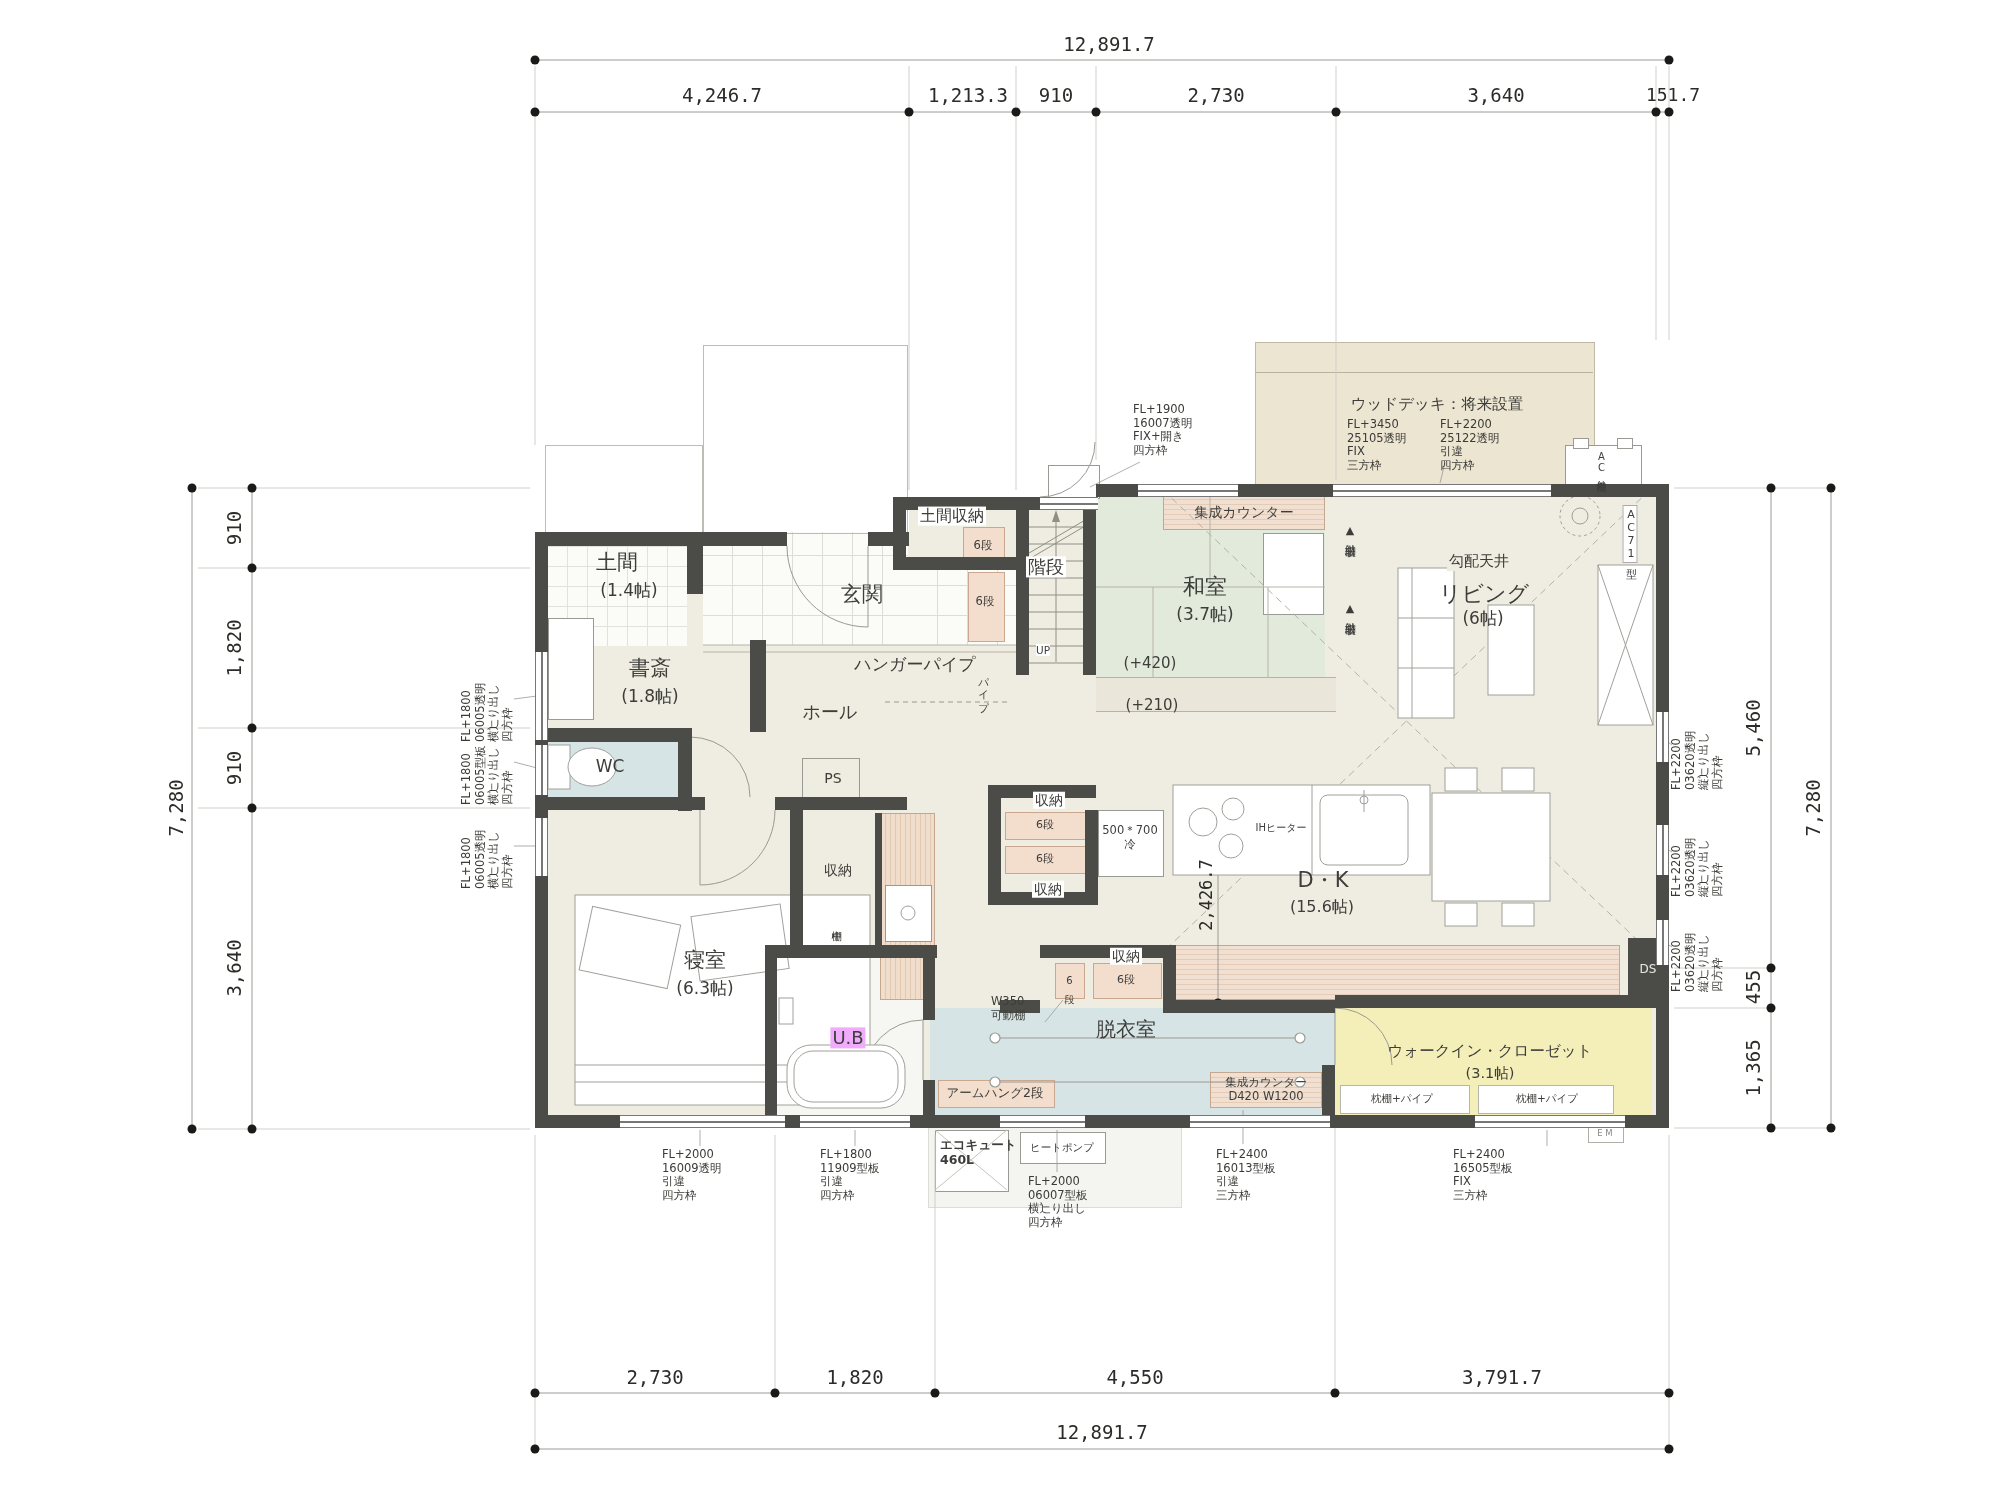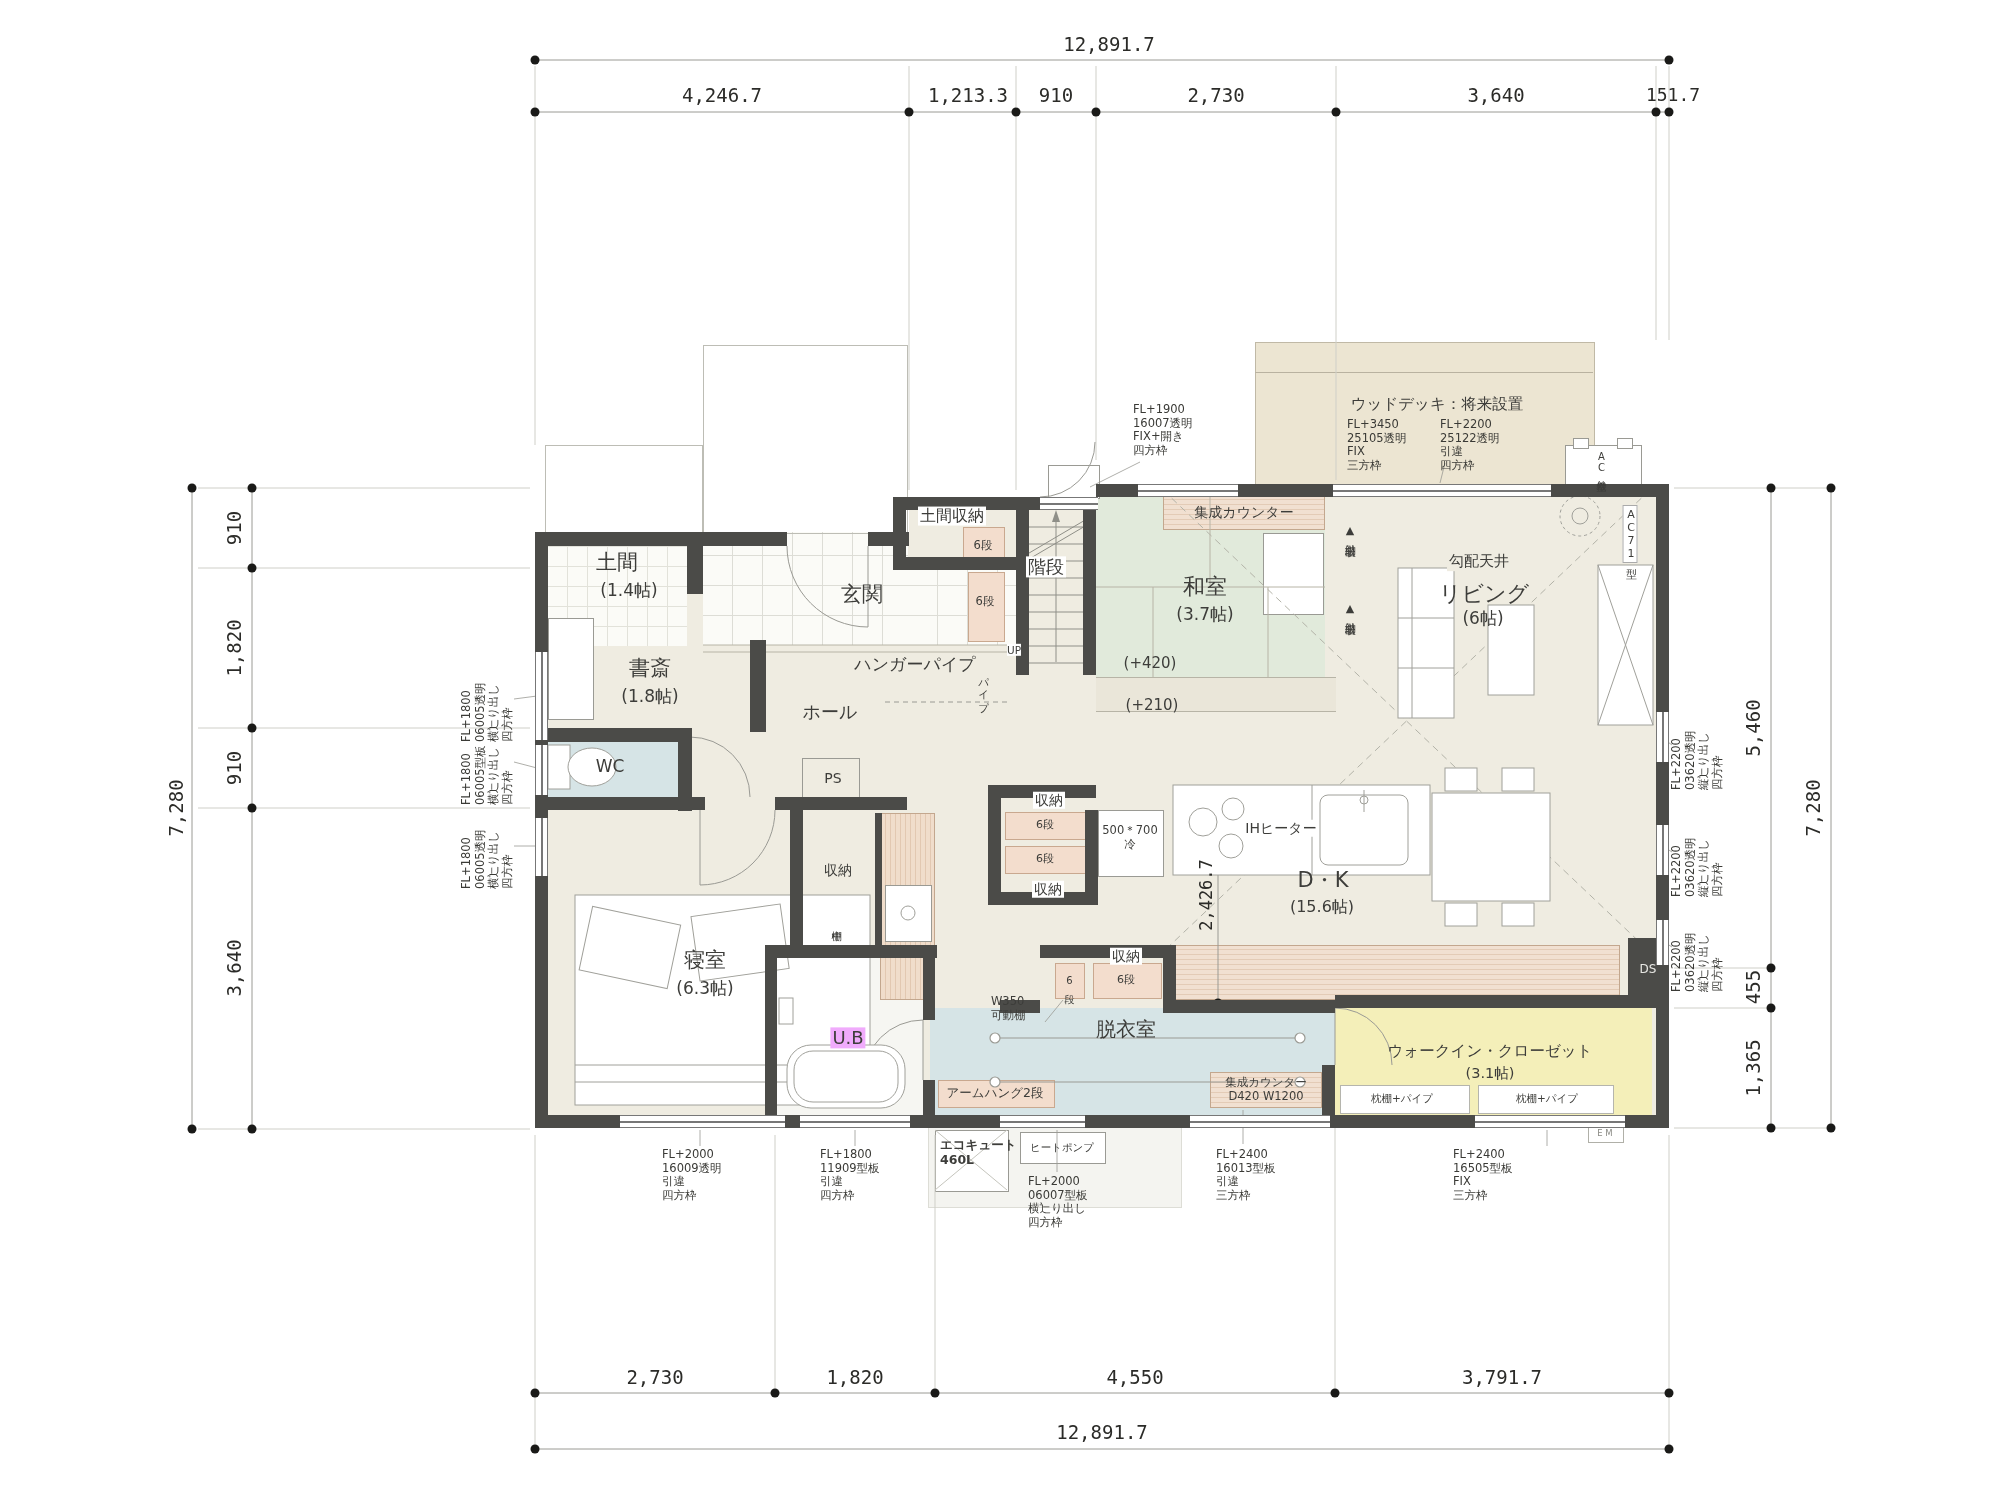--- a/index.html
+++ b/index.html
@@ -323,35 +323,35 @@
   <div class="t c" style="left:610px;top:766px;font-size:17px;">WC</div>
   <div class="t c" style="left:862px;top:594px;font-size:21px;">玄関</div>
   <div class="t c" style="left:830px;top:712px;font-size:18px;">ホール</div>
   <div class="t c" style="left:833px;top:778px;font-size:14px;text-align:center;">PS</div>
   <div class="t c" style="left:915px;top:664px;font-size:17px;">ハンガーパイプ</div>
   <div class="t vert" style="left:984px;top:688px;font-size:10.5px;">パイプ</div>
   <div class="t c" style="left:952px;top:516px;font-size:16px;background:#fff;padding:0 2px;">土間収納</div>
   <div class="t c" style="left:983px;top:546px;font-size:11.5px;">6段</div>
   <div class="t c" style="left:985px;top:602px;font-size:11.5px;">6段</div>
   <div class="t c" style="left:1046px;top:567px;font-size:18px;background:#fff;padding:0 2px;">階段</div>
-  <div class="t c" style="left:1014px;top:650px;font-size:10.5px;background:#fff;text-align:center;">UP</div>
+  <div class="t c" style="left:1043px;top:650px;font-size:10.5px;background:#fff;text-align:center;">UP</div>
   <div class="t c" style="left:1205px;top:587px;font-size:22px;">和室</div>
   <div class="t c" style="left:1205px;top:614px;font-size:17px;">(3.7帖)</div>
   <div class="t c" style="left:1150px;top:664px;font-size:15px;">(+420)</div>
   <div class="t c" style="left:1152px;top:706px;font-size:15px;">(+210)</div>
   <div class="t c" style="left:1244px;top:512px;font-size:14px;">集成カウンター</div>
   <div class="t vert" style="left:1349px;top:530px;font-size:11px;">▲引出収納</div>
   <div class="t vert" style="left:1349px;top:608px;font-size:11px;">▲引出収納</div>
   <div class="t c" style="left:1479px;top:562px;font-size:15px;background:#efece1;padding:0 2px;font-family:Liberation Serif, serif;">勾配天井</div>
   <div class="t c" style="left:1484px;top:594px;font-size:22px;">リビング</div>
   <div class="t c" style="left:1483px;top:618px;font-size:17px;">(6帖)</div>
   <div class="t vert" style="left:1630px;top:534px;font-size:11px;background:#fff;border:1px solid #aaa;padding:2px 0;">AC71型</div>
   <div class="t c" style="left:1323px;top:880px;font-size:21px;">D・K</div>
   <div class="t c" style="left:1322px;top:907px;font-size:16px;">(15.6帖)</div>
-  <div class="t c" style="left:1281px;top:828px;font-size:14px;background:#fff;">IHヒーター</div>
+  <div class="t c" style="left:1281px;top:828px;font-size:10px;background:#fff;">IHヒーター</div>
   <div class="t c" style="left:1130px;top:838px;font-size:11.5px;">500＊700
 冷</div>
   <div class="t c" style="left:1049px;top:800px;font-size:14px;background:#fff;padding:0 2px;">収納</div>
   <div class="t c" style="left:1045px;top:825px;font-size:11px;">6段</div>
   <div class="t c" style="left:1045px;top:859px;font-size:11px;">6段</div>
   <div class="t c" style="left:1048px;top:889px;font-size:14px;background:#fff;padding:0 2px;">収納</div>
   <div class="t rot dim" style="left:1206px;top:895px;font-size:17px;">2,426.7</div>
   <div class="t c" style="left:1126px;top:956px;font-size:14px;background:#fff;padding:0 2px;">収納</div>
   <div class="t c" style="left:1126px;top:980px;font-size:11px;">6段</div>
   <div class="t vert" style="left:1069px;top:980px;font-size:10px;">6段</div>

